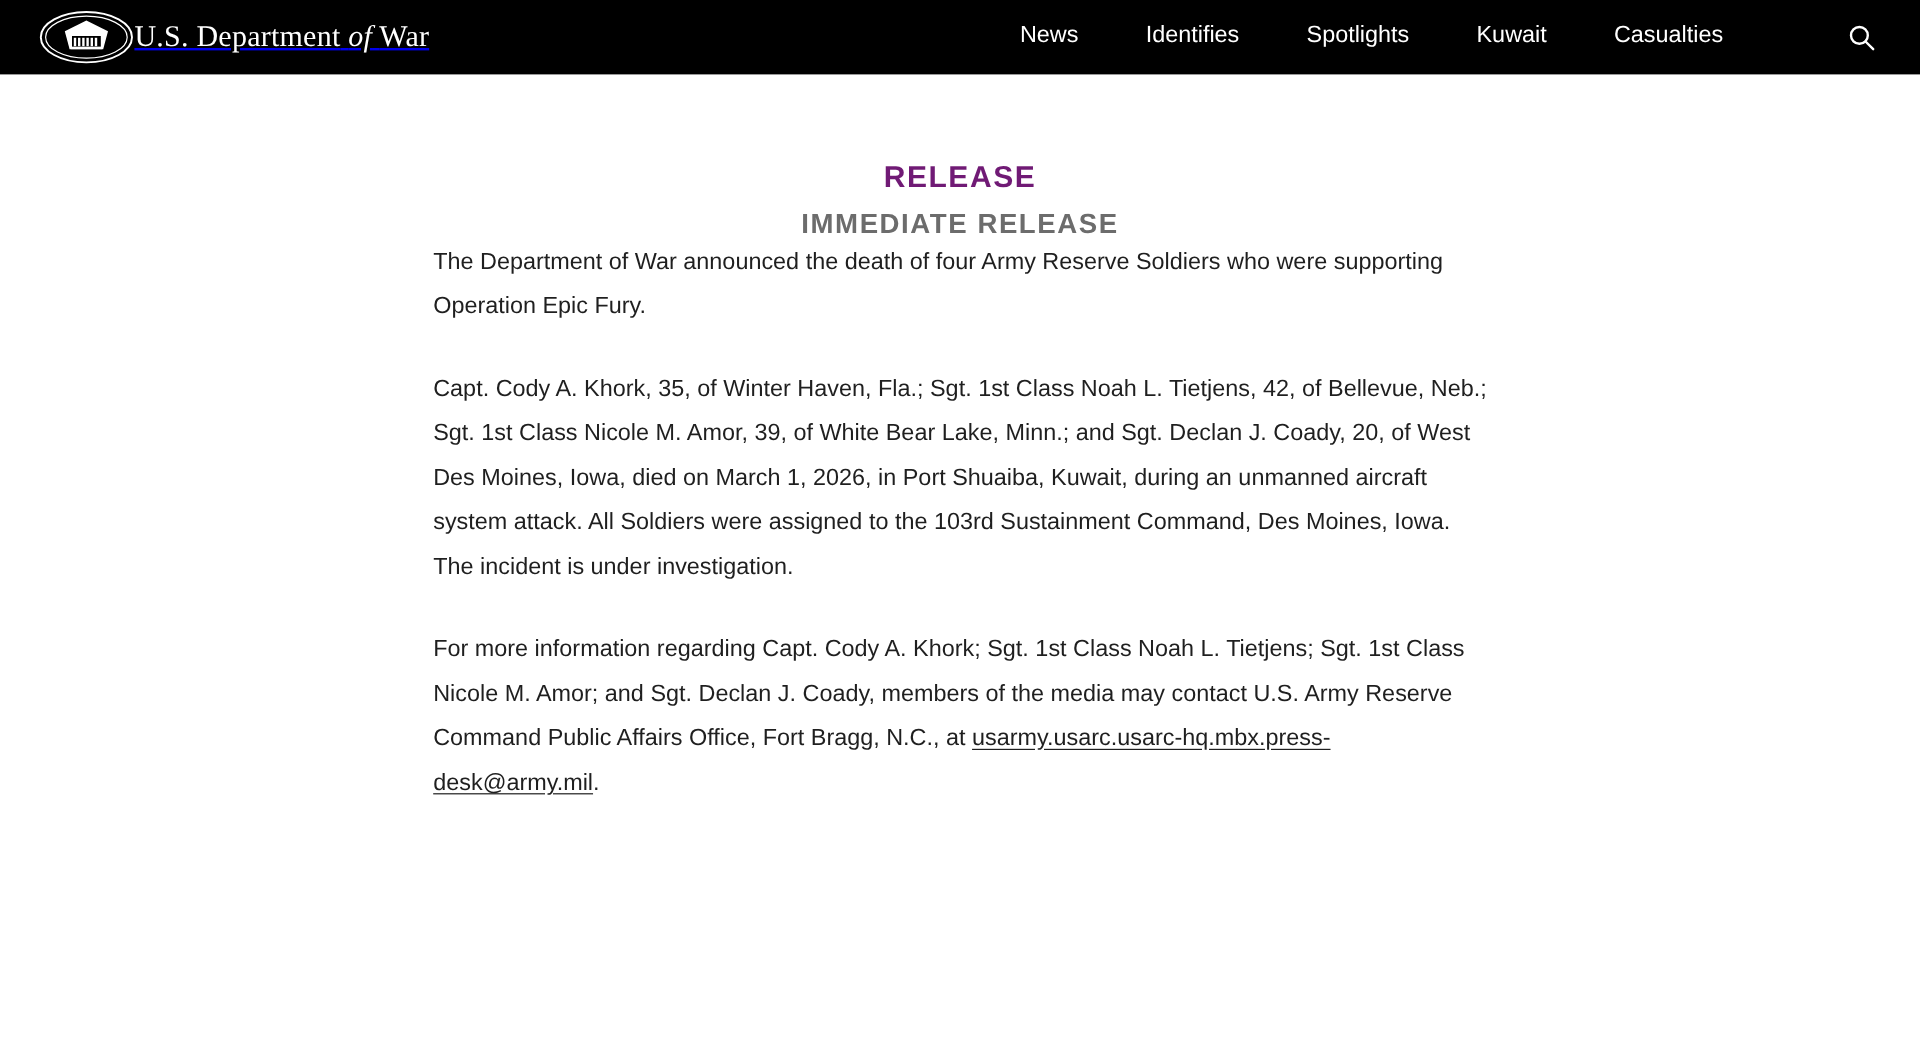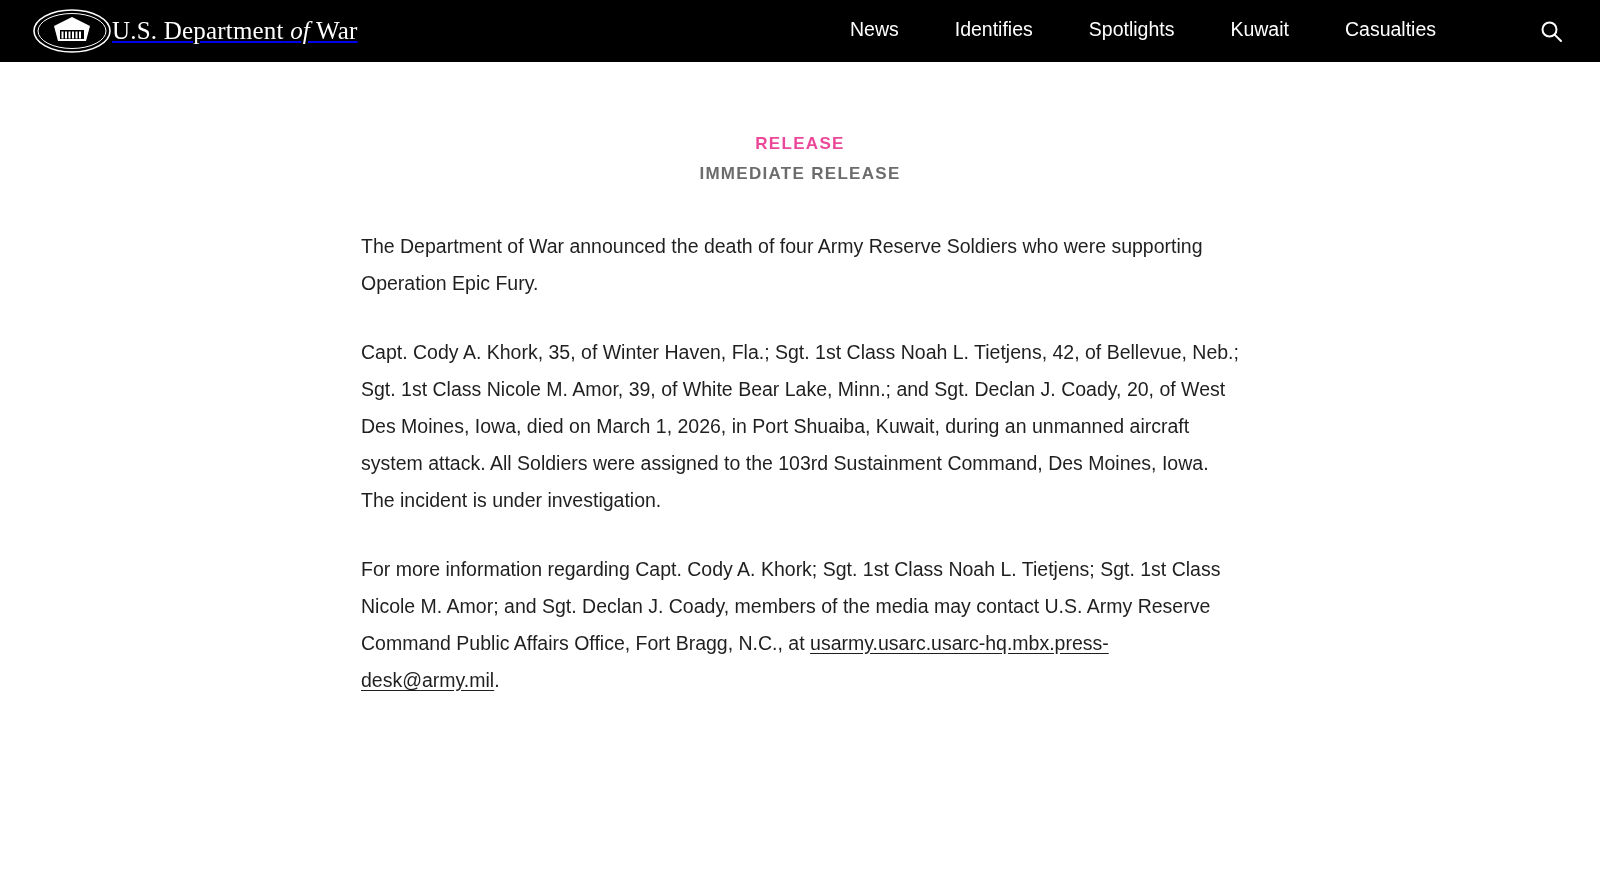--- a/index.html
+++ b/index.html
@@ -70,29 +70,29 @@
   .page {
     width: 100%;
     padding-top: 72px;
   }
   .article {
     width: 880px;
     margin: 0 auto;
   }
   .kicker {
     text-align: center;
-    color: #ec4899;
-    font-size: 17px;
+    color: #701a75;
+    font-size: 25px;
     font-weight: bold;
     letter-spacing: 1.3px;
   }
   .subkicker {
     text-align: center;
     color: #6c6c6c;
-    font-size: 17px;
+    font-size: 23px;
     font-weight: bold;
     letter-spacing: 1.3px;
     margin-top: 10px;
   }
   h1.headline {
     text-align: center;
     font-family: "Liberation Serif", serif;
     font-weight: normal;
     font-size: 45px;
     color: #1a1a1a;
@@ -113,21 +113,20 @@
   .share-icon {
     width: 30px;
     height: 22px;
     display: inline-flex;
     align-items: center;
     justify-content: center;
     cursor: pointer;
   }
 
   .body-copy {
-    margin-top: 44px;
     padding: 0 1px;
   }
   .body-copy p {
     font-size: 19.5px;
     line-height: 37px;
     color: #1f1f1f;
     margin: 0 0 32px 0;
   }
   .body-copy p:last-child { margin-bottom: 0; }
   .body-copy a {

